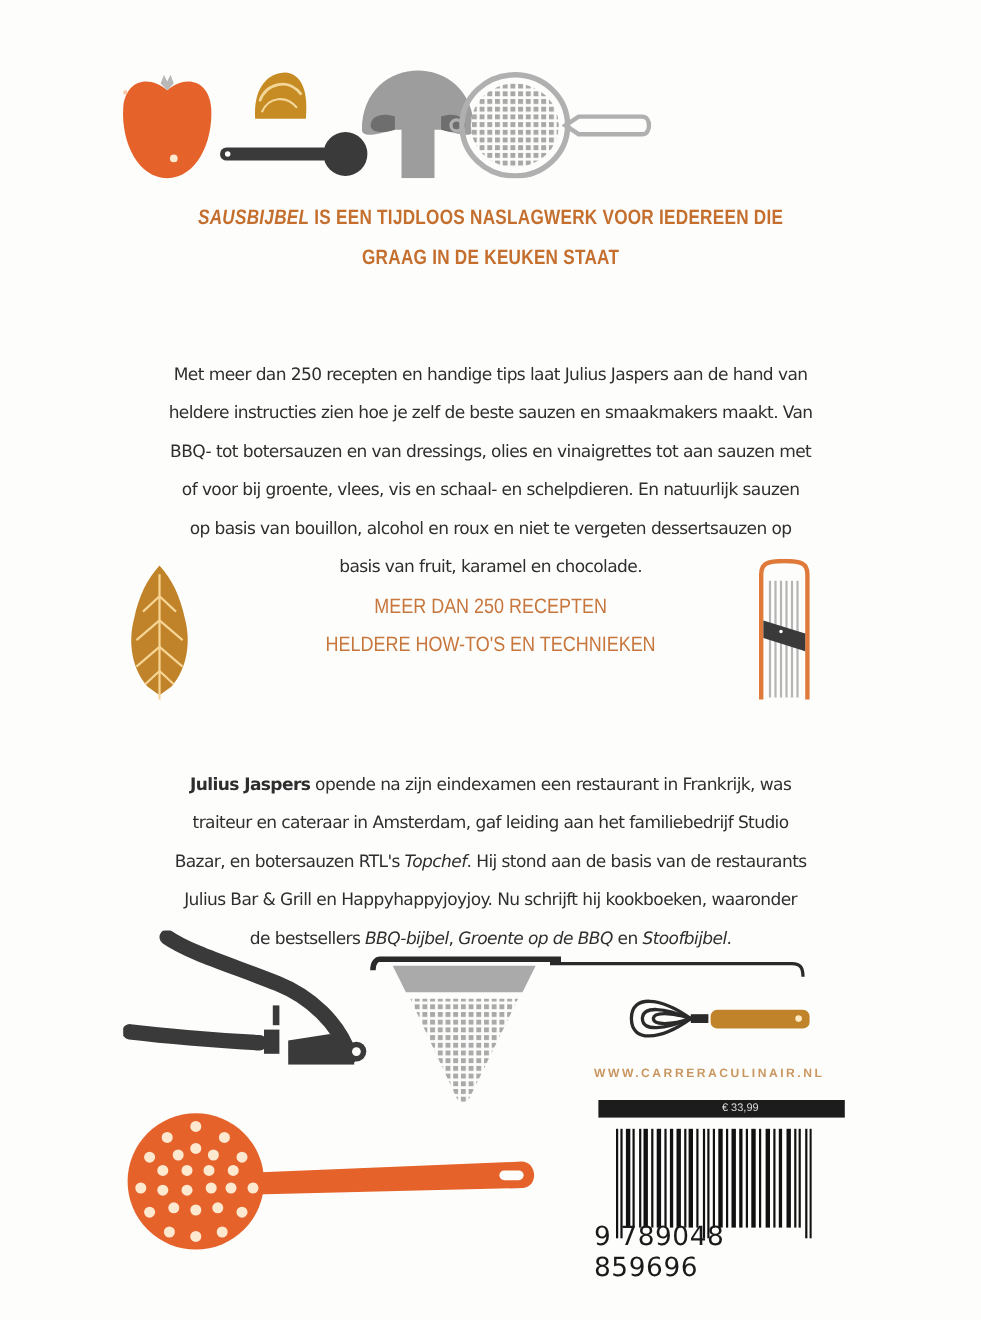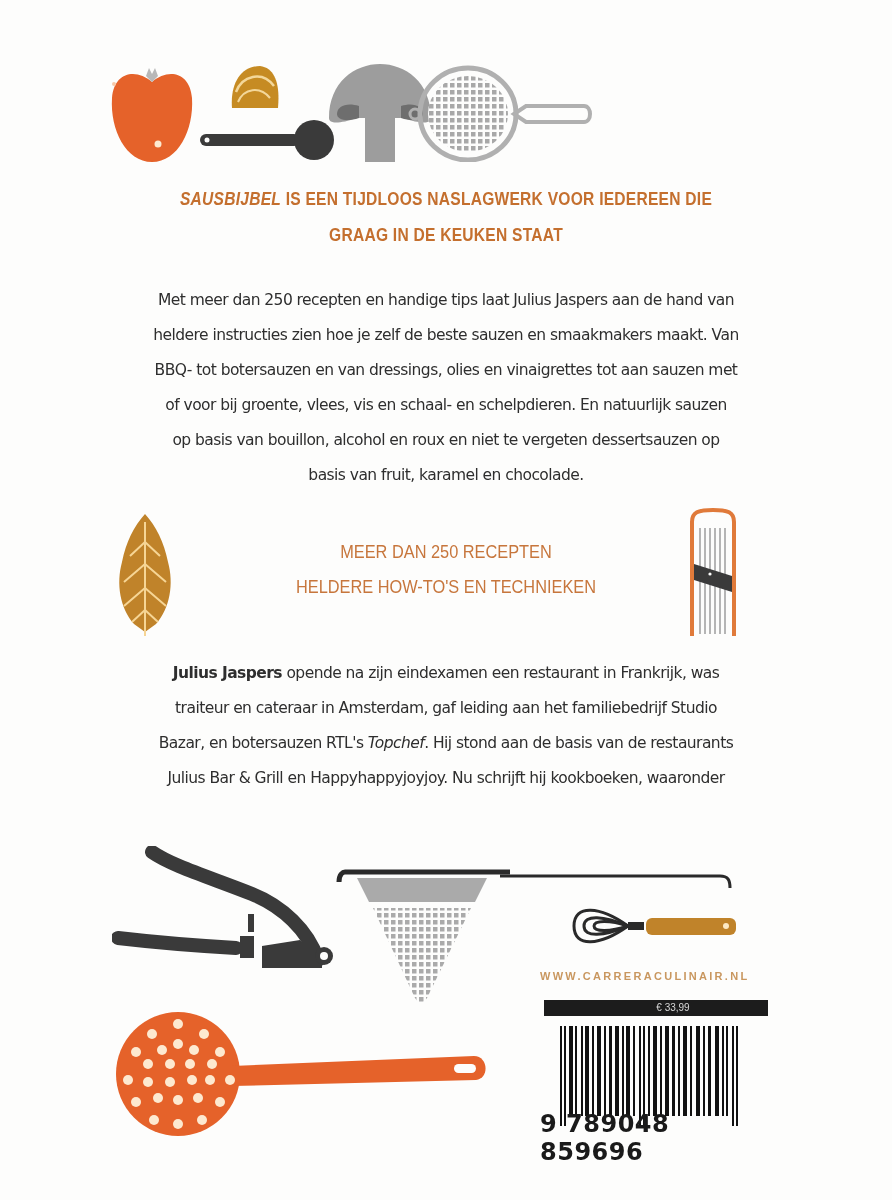--- a/index.html
+++ b/index.html
@@ -18,39 +18,40 @@
   .sub {
     position: absolute; left: 0; width: 892px; text-align: center;
     font-family: "Liberation Sans Narrow", "Liberation Sans", sans-serif;
     color: #c7763c; font-size: 19px; transform: scaleX(0.86); transform-origin: center;
   }
   .para {
     position: absolute; left: 100px; width: 692px; text-align: center;
     color: #2e2e2e; font-size: 15.5px; line-height: 35px;
     font-family: "DejaVu Sans", sans-serif;
     letter-spacing: -0.55px;
+    margin-top: 40px;
   }
   .para .line { display: block; white-space: nowrap; }
   .para b { font-weight: bold; }
   .para i { }
   .url {
     position: absolute; left: 540px; top: 970px; width: 200px; text-align: center;
     font-family: "Liberation Sans", sans-serif; color: #c9975f; font-size: 11px;
     letter-spacing: 2.3px; font-weight: bold;
   }
   .price {
     position: absolute; left: 544px; top: 1000px; width: 190px; height: 16px;
     background: #1c1c1c; color: #d8d8d8; font-size: 10px; line-height: 16px; text-align: center;
     font-family: "Liberation Sans", sans-serif;
     padding-left: 34px;
   }
   .barcode { position: absolute; left: 560px; top: 1026px; width: 178px; height: 100px; }
   .isbn {
     position: absolute; left: 540px; top: 1110px; width: 210px;
-    font-family: "DejaVu Sans", sans-serif; font-size: 24px; color: #1a1a1a; letter-spacing: 0.5px; font-weight: bold;
+    font-family: "DejaVu Sans", sans-serif; font-size: 24px; color: #1a1a1a; letter-spacing: 0.5px;
   }
 </style>
 </head>
 <body>
 
 <svg class="abs" style="left:106px;top:62px" width="92" height="104" viewBox="0 0 92 104">
   <path d="M46 20 C30 6 8 10 6 36 C4 68 20 100 46 100 C72 100 88 68 86 36 C84 10 62 6 46 20 Z" fill="#e5622a"></path>
   <path d="M40 14 L43 6 L46 12 L49 6 L52 14 L46 20 Z" fill="#b8b8b8"></path>
   <circle cx="52" cy="82" r="3.5" fill="#fde9d0"></circle>
   <circle cx="8" cy="22" r="2" fill="#f7c9a8"></circle>
@@ -122,20 +123,21 @@
   </g>
   <path d="M6 56 L44 68 L44 84 L6 72 Z" fill="#3a3a3a"></path>
   <circle cx="22" cy="66" r="1.6" fill="#fdfdfc"></circle>
 </svg>
 
 <div class="para" style="top:656px">
   <span class="line"><b>Julius Jaspers</b><span> opende na zijn eindexamen een restaurant in Frankrijk, was</span></span>
   <span class="line">traiteur en cateraar in Amsterdam, gaf leiding aan het familiebedrijf Studio</span>
   <span class="line"><span>Bazar, en botersauzen RTL's </span><i>Topchef</i><span>. Hij stond aan de basis van de restaurants</span></span>
   <span class="line">Julius Bar &amp; Grill en Happyhappyjoyjoy.  Nu schrijft hij kookboeken, waaronder</span>
+  <span class="line"><span>de bestsellers </span><i>BBQ-bijbel</i><span>, </span><i>Groente op de BBQ</i><span> en </span><i>Stoofbijbel</i><span>.</span></span>
 </div>
 
 <svg class="abs" style="left:112px;top:846px" width="240" height="122" viewBox="0 0 240 122">
   <path d="M40 6 C60 20 100 32 140 48 C170 60 196 84 206 114" stroke="#3a3a3a" stroke-width="14" fill="none" stroke-linecap="round"></path>
   <path d="M6 92 C40 96 90 100 124 102" stroke="#3a3a3a" stroke-width="14" fill="none" stroke-linecap="round"></path>
   <rect x="128" y="90" width="14" height="22" fill="#3a3a3a"></rect>
   <rect x="136" y="68" width="6" height="18" fill="#3a3a3a"></rect>
   <path d="M150 100 L188 94 L210 114 L210 122 L150 122 Z" fill="#3a3a3a"></path>
   <circle cx="212" cy="110" r="9" fill="#3a3a3a"></circle>
   <circle cx="212" cy="110" r="4" fill="#fdfdfc"></circle>

